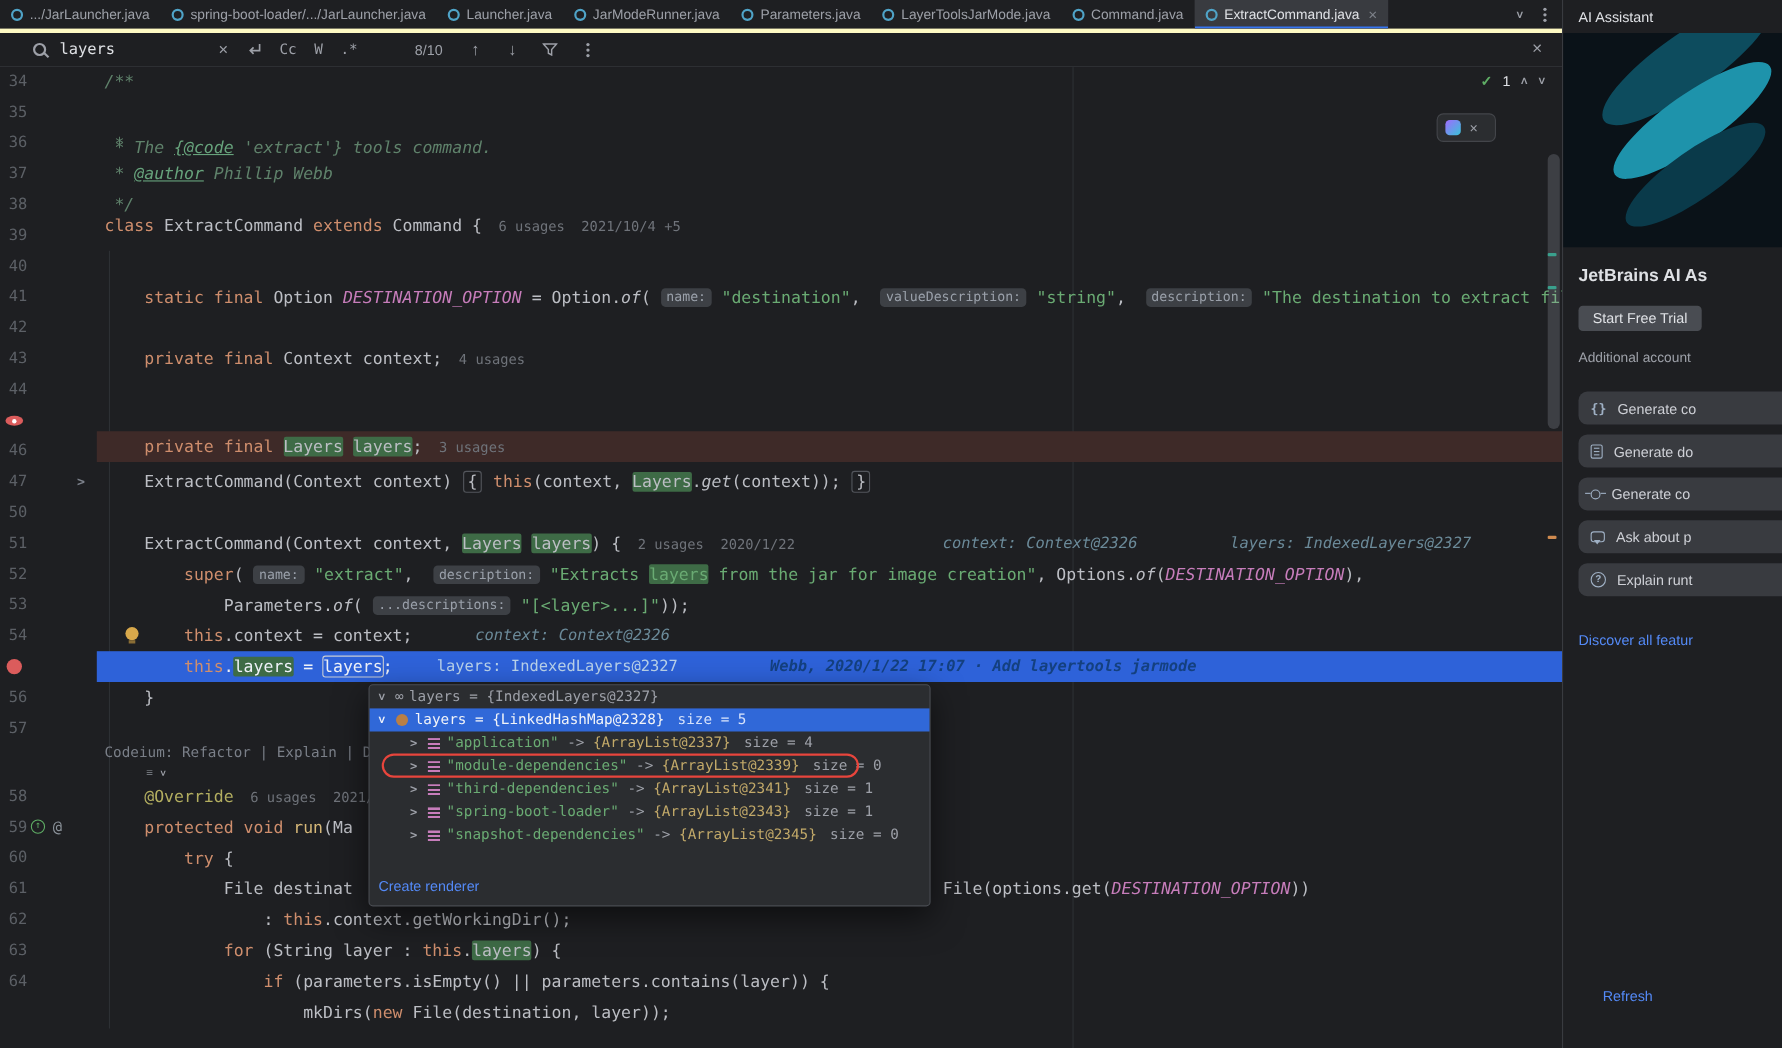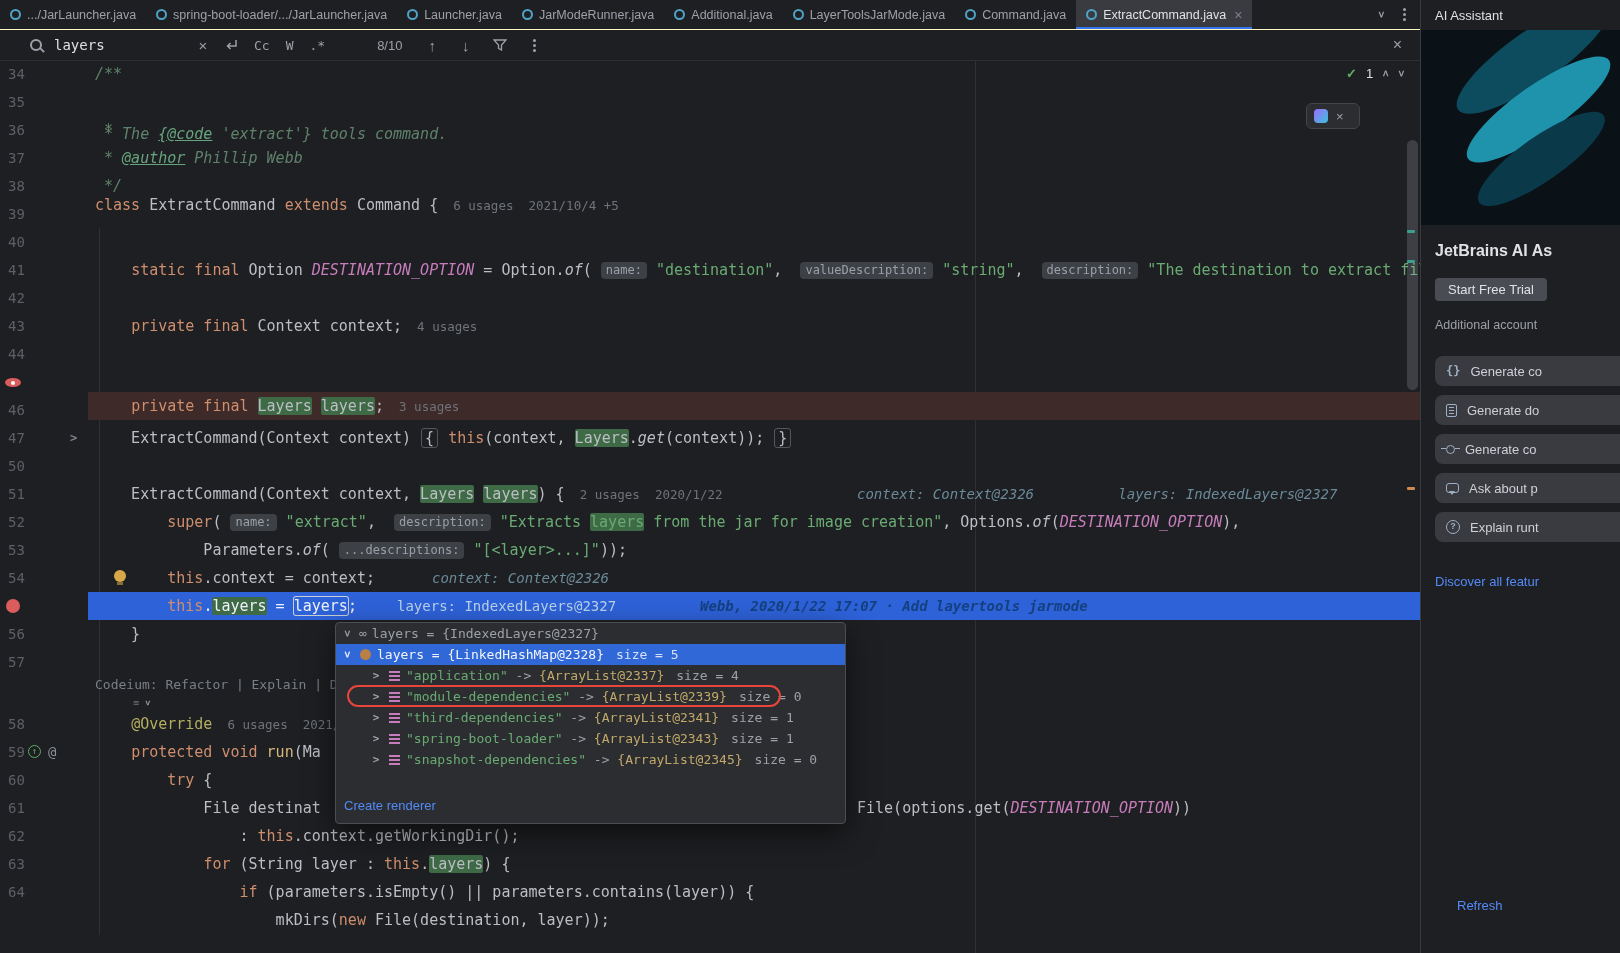--- a/index.html
+++ b/index.html
@@ -2,21 +2,21 @@
 <html><head>
 <meta charset="utf-8">
 <style>
   *{box-sizing:border-box}
   html,body{margin:0;padding:0;background:#101114}
   .win{position:relative;width:1620px;height:953px;background:#1e1f22;overflow:hidden;
        font-family:"Liberation Sans",sans-serif;color:#bcbec4;font-size:13px}
 
   
   .tabbar{position:absolute;top:0;left:0;width:1420px;height:30px;display:flex;align-items:stretch;
-          background:#1e1f22;border-bottom:1px solid #fef9c3}
+          background:#1e1f22;border-bottom:4px solid #fef9c3}
   .tab-list{display:flex;flex:1;overflow:hidden}
   .tab{display:flex;align-items:center;gap:6px;padding:0 10px;font-size:12.5px;color:#9da0a8;white-space:nowrap}
   .tab.active{background:#393b40;color:#dfe1e5;box-shadow:inset 0 -2px 0 #3574f0}
   .tab-ic{width:11px;height:11px;border-radius:50%;border:2px solid #4fa3c7;flex:none}
   .tab-x{color:#7c8088;font-size:14px;margin-left:2px}
   .tabbar-icons{display:flex;align-items:center;gap:18px;padding:0 14px}
   .chev{display:inline-block;transform:rotate(90deg);font-family:"DejaVu Sans Mono",monospace;
         font-weight:bold;color:#9da0a8;font-size:11px}
   .chev.up{transform:rotate(-90deg)}
   .kebab{width:3px;height:3px;border-radius:50%;background:#9da0a8;
@@ -163,21 +163,21 @@
         <div class="tab">
           <span class="tab-ic"></span>
           <span>Launcher.java</span>
         </div>
         <div class="tab">
           <span class="tab-ic"></span>
           <span>JarModeRunner.java</span>
         </div>
         <div class="tab">
           <span class="tab-ic"></span>
-          <span>Additional.java</span>
+          <span>Parameters.java</span>
         </div>
         <div class="tab">
           <span class="tab-ic"></span>
           <span>LayerToolsJarMode.java</span>
         </div>
         <div class="tab">
           <span class="tab-ic"></span>
           <span>Command.java</span>
         </div>
         <div class="tab active">

